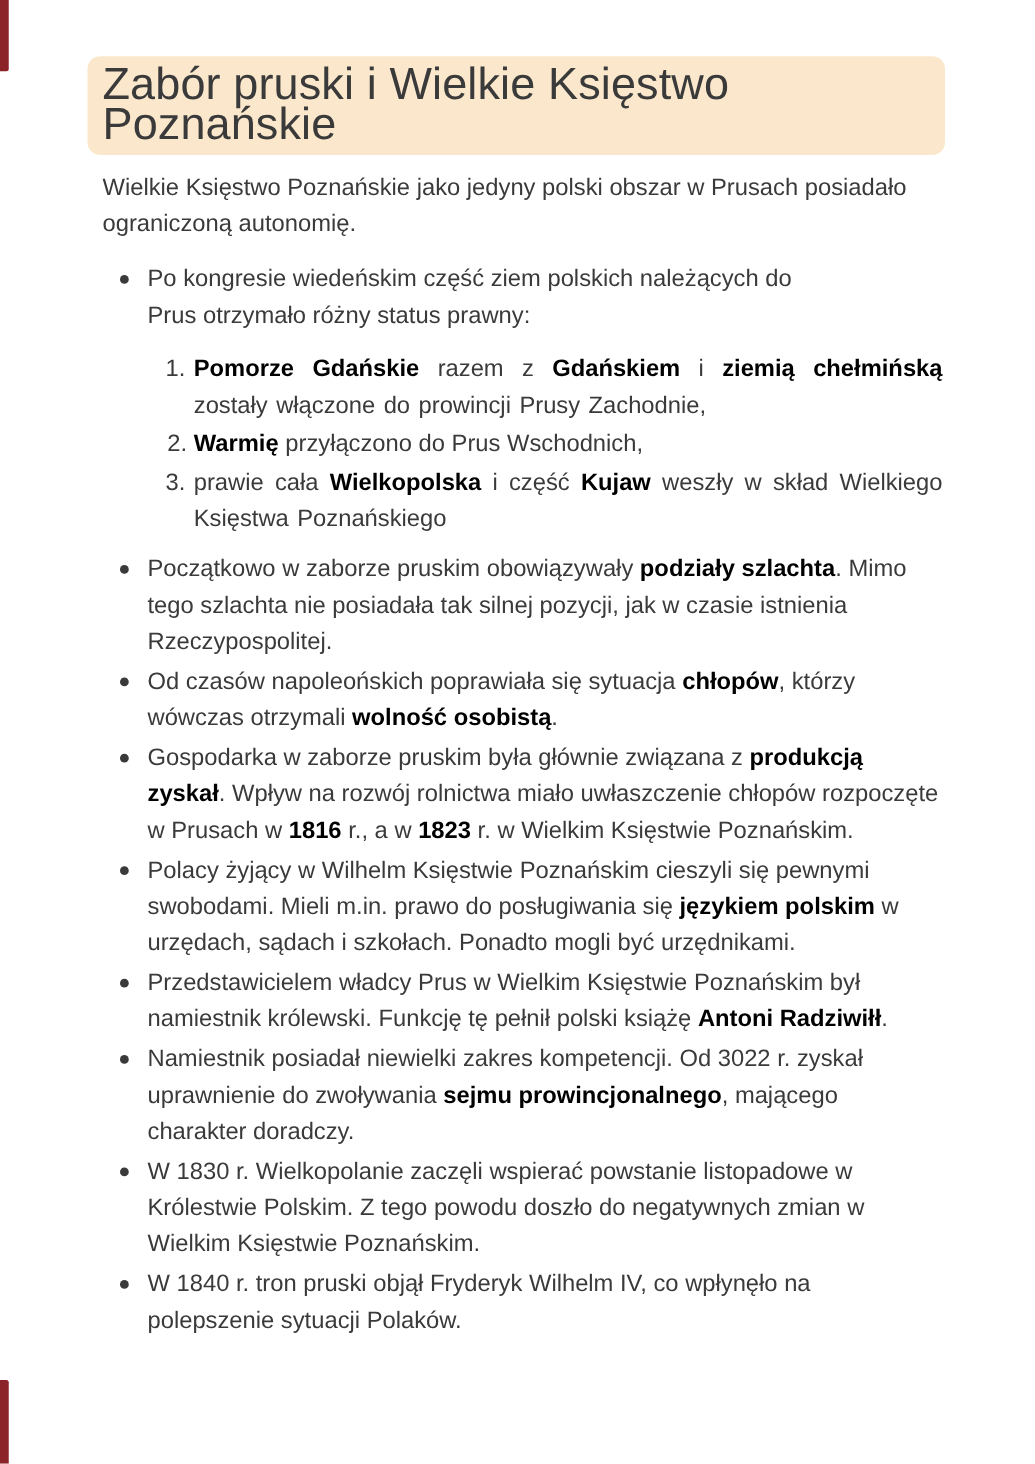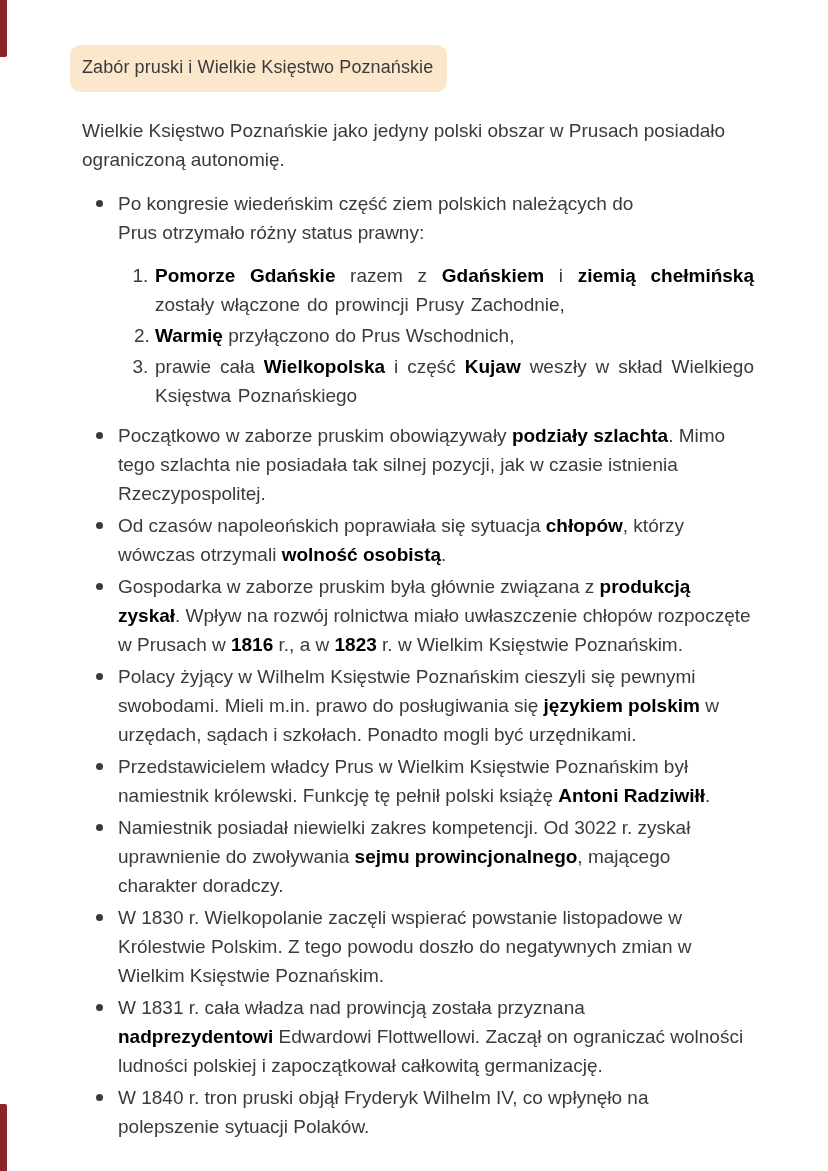--- a/index.html
+++ b/index.html
@@ -19,27 +19,27 @@
   }
   .edge-marker.top { top: 0; height: 57px; border-radius: 0 0 2px 0; }
   .edge-marker.bottom { bottom: 0; height: 67px; border-radius: 0 2px 0 0; }
   .page { padding: 45px 72px 0 82px; }
   h1.title {
     display: inline-block;
     margin: 0 0 0 -12px;
     padding: 6px 14px 9px 12px;
     background: var(--highlight, #fbe8cc);
     border-radius: 10px;
-    font-size: 18px;
+    font-size: 36px;
     line-height: 32px;
     font-weight: 400;
     color: var(--text, #3a3a3a);
     letter-spacing: 0.1px;
   }
-  .intro { margin: 24px 0 0 0; max-width: 674px; }
+  .intro { margin: 12px 0 0 0; max-width: 674px; }
   ul.notes {
     margin: 15px 0 0 0;
     padding: 0 0 0 36px;
     width: 636px;
     list-style: none;
   }
   ul.notes > li {
     position: relative;
     margin: 0 0 3px 0;
     white-space: pre-line;
@@ -73,17 +73,15 @@
   <ul class="notes" id="notes-list">
       <li><span>Po kongresie wiedeńskim część ziem polskich należących do
 Prus otrzymało różny status prawny:</span><ol class="sub"><li class="justify"><b>Pomorze Gdańskie</b><span> razem z </span><b>Gdańskiem</b><span> i </span><b>ziemią chełmińską</b><span> zostały włączone do prowincji Prusy Zachodnie,</span></li><li><b>Warmię</b><span> przyłączono do Prus Wschodnich,</span></li><li class="justify"><span>prawie cała </span><b>Wielkopolska</b><span> i część </span><b>Kujaw</b><span> weszły w skład Wielkiego Księstwa Poznańskiego</span></li></ol></li>
       <li><span>Początkowo w zaborze pruskim obowiązywały </span><b>podziały szlachta</b><span>. Mimo tego szlachta nie posiadała tak silnej pozycji, jak w czasie istnienia Rzeczypospolitej.</span></li>
       <li><span>Od czasów napoleońskich poprawiała się sytuacja </span><b>chłopów</b><span>, którzy wówczas otrzymali </span><b>wolność osobistą</b><span>.</span></li>
       <li><span>Gospodarka w zaborze pruskim była głównie związana z </span><b>produkcją zyskał</b><span>. Wpływ na rozwój rolnictwa miało uwłaszczenie chłopów rozpoczęte w Prusach w </span><b>1816</b><span> r., a w </span><b>1823</b><span> r. w Wielkim Księstwie Poznańskim.</span></li>
       <li><span>Polacy żyjący w Wilhelm Księstwie Poznańskim cieszyli się pewnymi swobodami. Mieli m.in. prawo do posługiwania się </span><b>językiem polskim</b><span> w urzędach, sądach i szkołach. Ponadto mogli być urzędnikami.</span></li>
       <li><span>Przedstawicielem władcy Prus w Wielkim Księstwie Poznańskim był namiestnik królewski. Funkcję tę pełnił polski książę </span><b>Antoni Radziwiłł</b><span>.</span></li>
       <li><span>Namiestnik posiadał niewielki zakres kompetencji. Od 3022 r. zyskał uprawnienie do zwoływania </span><b>sejmu prowincjonalnego</b><span>, mającego charakter doradczy.</span></li>
       <li><span>W 1830 r. Wielkopolanie zaczęli wspierać powstanie listopadowe w Królestwie Polskim. Z tego powodu doszło do negatywnych zmian w Wielkim Księstwie Poznańskim.</span></li>
-      <li><span>W 1831 r. cała władza nad prowincją została przyznana
-</span><b>nadprezydentowi</b><span> Edwardowi Flottwellowi. Zaczął on ograniczać wolności ludności polskiej i zapoczątkował całkowitą germanizację.</span></li>
       <li><span>W 1840 r. tron pruski objął Fryderyk Wilhelm IV, co wpłynęło na polepszenie sytuacji Polaków.</span></li>
     </ul>
 </div>
 
 </body></html>

